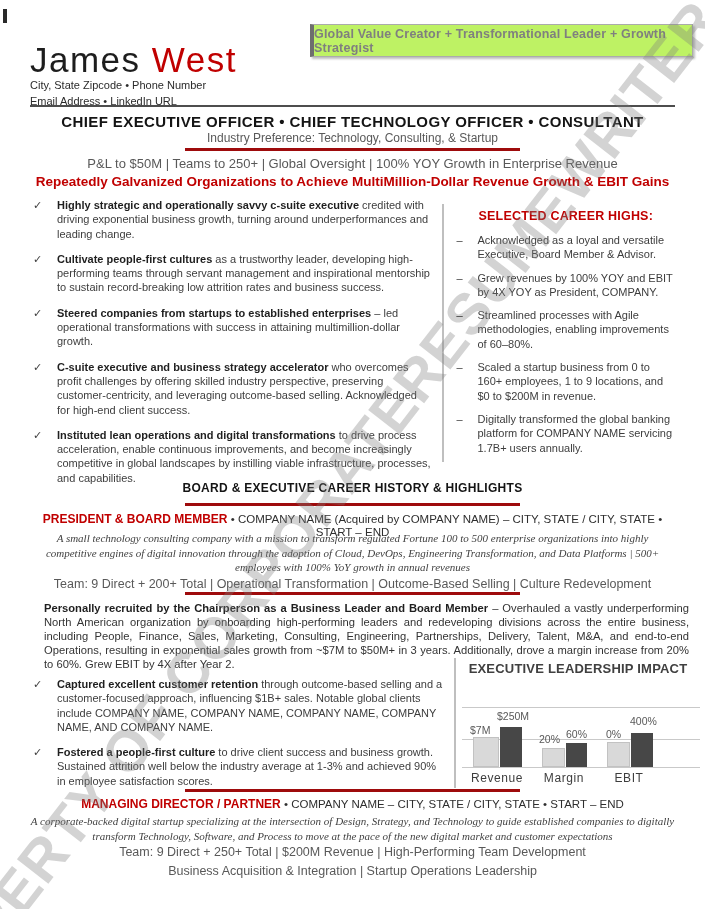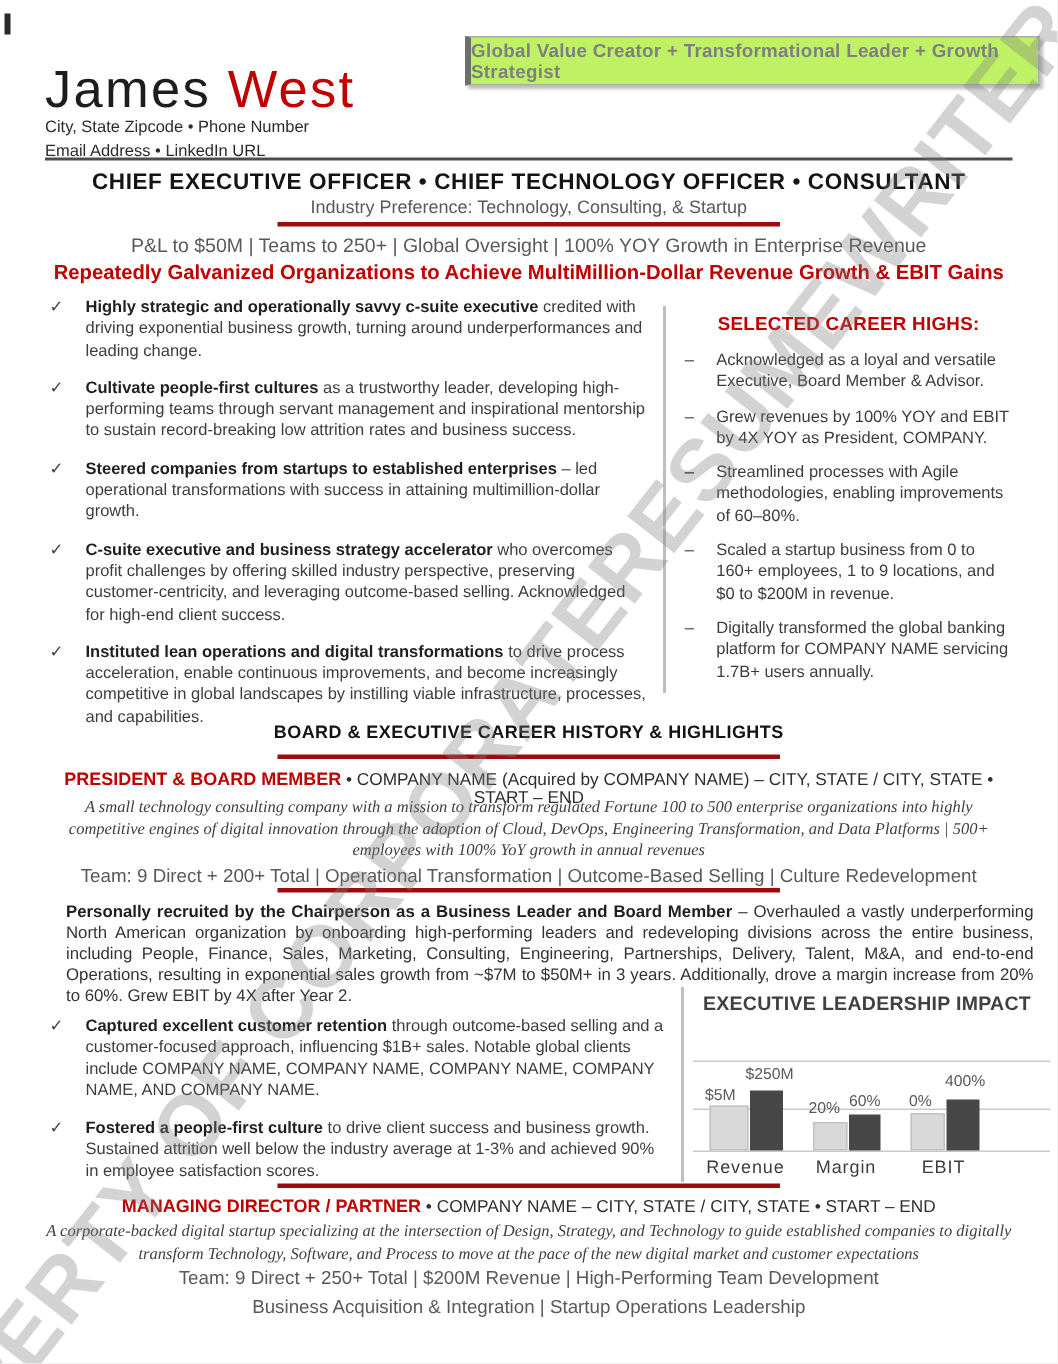--- a/index.html
+++ b/index.html
@@ -158,21 +158,21 @@
     <div class="gl" style="top:41px"></div>
     <div class="gl" style="top:69px"></div>
 
     <div class="bar light" style="left: 11px; width: 24px; height: 28px;"></div>
     <div class="bar dark" style="left: 38px; width: 22px; height: 40px;"></div>
     <div class="bar light" style="left: 80px; width: 21px; height: 17px;"></div>
     <div class="bar dark" style="left: 104px; width: 21px; height: 24px;"></div>
     <div class="bar light" style="left: 145px; width: 21px; height: 23px;"></div>
     <div class="bar dark" style="left: 169px; width: 22px; height: 34px;"></div>
 
-    <div class="blabel" style="left:8px;top:26px">$5M</div>
+    <div class="blabel" style="left:8px;top:26px">$7M</div>
     <div class="blabel" style="left:35px;top:12px">$250M</div>
     <div class="blabel" style="left:77px;top:35px">20%</div>
     <div class="blabel" style="left:104px;top:30px">60%</div>
     <div class="blabel" style="left:144px;top:30px">0%</div>
     <div class="blabel" style="left:168px;top:17px">400%</div>
 
     <div class="axlabel" style="left:0px">Revenue</div>
     <div class="axlabel" style="left:67px">Margin</div>
     <div class="axlabel" style="left:132px">EBIT</div>
   </div>

